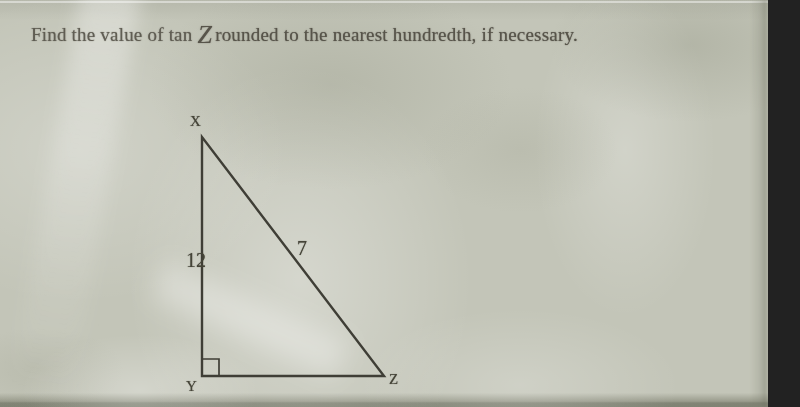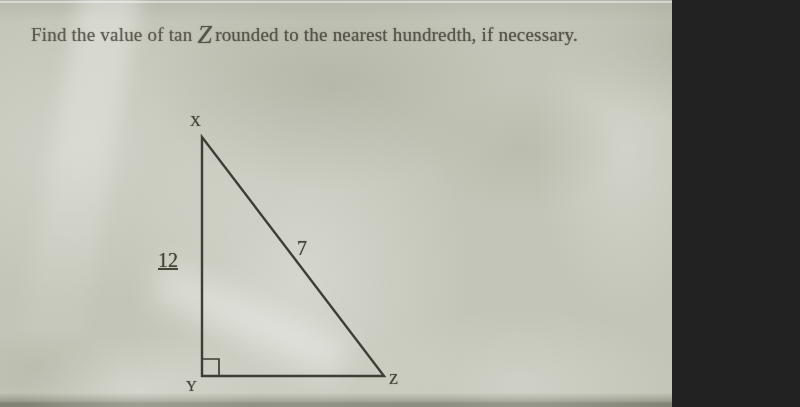--- a/index.html
+++ b/index.html
@@ -3,21 +3,21 @@
 <meta charset="utf-8">
 <style>
   html, body {
     margin: 0;
     padding: 0;
     background: #222;
     font-family: "Liberation Serif", "DejaVu Serif", serif;
   }
   .photo {
     position: relative;
-    width: 672px;
+    width: 768px;
     height: 407px;
     overflow: hidden;
     background-color: #c3c5b8;
     background-image:
       radial-gradient(ellipse 260px 150px at 330px 85px,  rgba(145,148,130,0.28), transparent 70%),
       radial-gradient(ellipse 200px 110px at 690px 45px,  rgba(142,145,127,0.30), transparent 70%),
       radial-gradient(ellipse 140px 90px  at 520px 150px, rgba(150,152,134,0.18), transparent 70%),
       radial-gradient(ellipse 300px 220px at 80px  150px, rgba(255,255,255,0.22), transparent 70%),
       radial-gradient(ellipse 240px 300px at 300px 280px, rgba(255,255,255,0.30), transparent 72%),
       radial-gradient(ellipse 130px 240px at 625px 150px, rgba(255,255,255,0.24), transparent 70%),
@@ -89,21 +89,21 @@
     color: #454438;
     text-shadow: 0 0 1px rgba(69,68,56,0.8);
     filter: blur(0.25px);
     line-height: 1;
   }
   .vertex-label { font-size: 15px; letter-spacing: 0.5px; }
   .side-label   { font-size: 20px; }
   .lbl-x  { left: 190px; top: 114px; }
   .lbl-y  { left: 186px; top: 379px; }
   .lbl-z  { left: 389px; top: 372px; }
-  .lbl-12 { left: 158px; top: 250px; text-decoration: underline; }
+  .lbl-12 { left: 186px; top: 250px; }
   .lbl-13 { left: 297px; top: 238px; }
 </style>
 </head>
 <body>
 
 <div class="photo">
 
   <div class="top-edge-highlight"></div>
   <div class="glare-streak-1"></div>
   <div class="glare-streak-2"></div>

